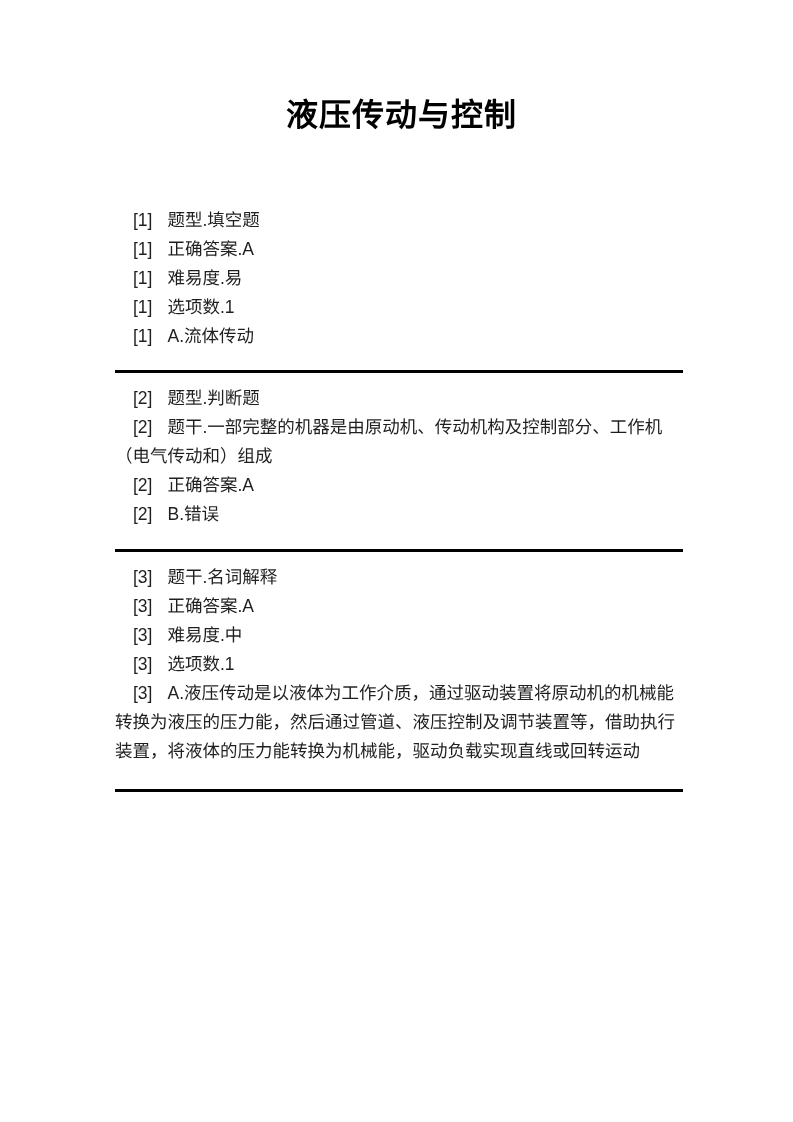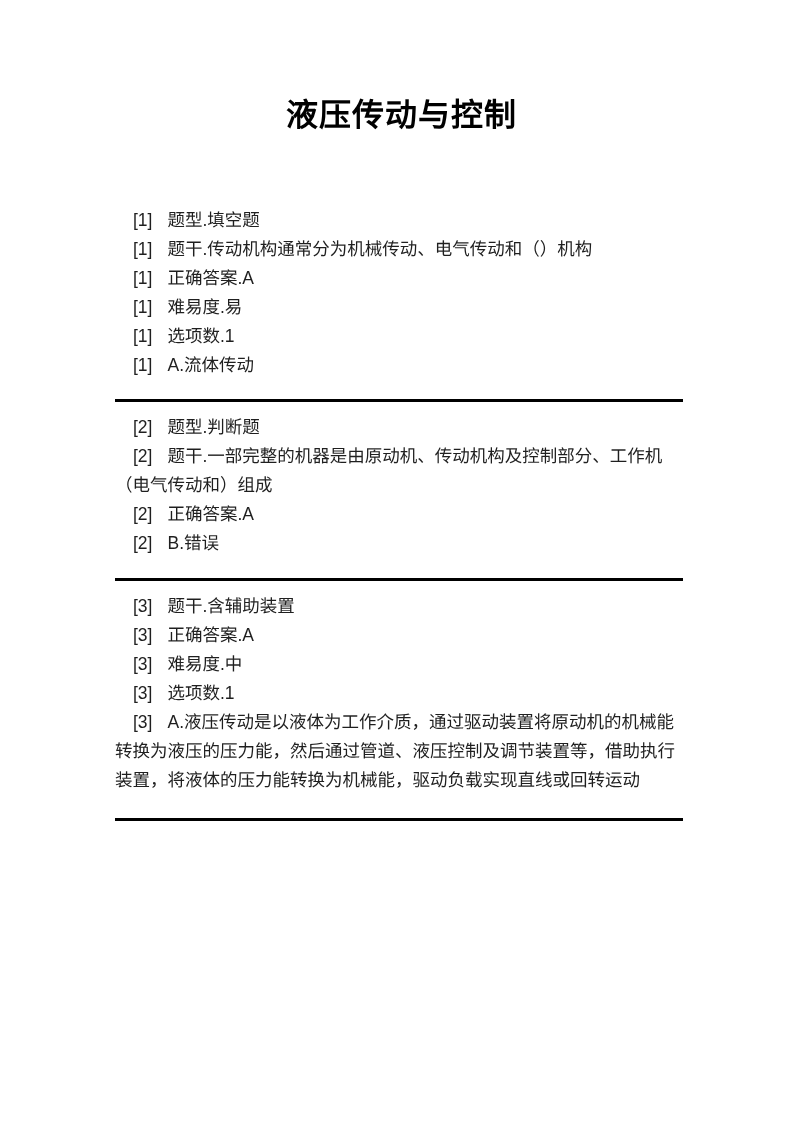--- a/index.html
+++ b/index.html
@@ -94,23 +94,20 @@
 
   <div class="doc-title">液压传动与控制</div>
 
   <div class="content">
 
     <div class="qblock">
       <div class="qline">
         <span class="tag">[1]</span><span class="gap"></span><span class="body">题型.填空题</span>
       </div>
       <div class="qline">
-        <span class="tag">[1]</span><span class="gap"></span><span class="body">题干.传动机构通常分为机械传动、电气传动和（）机构</span>
-      </div>
-      <div class="qline">
         <span class="tag">[1]</span><span class="gap"></span><span class="body">正确答案.A</span>
       </div>
       <div class="qline">
         <span class="tag">[1]</span><span class="gap"></span><span class="body">难易度.易</span>
       </div>
       <div class="qline">
         <span class="tag">[1]</span><span class="gap"></span><span class="body">选项数.1</span>
       </div>
       <div class="qline">
         <span class="tag">[1]</span><span class="gap"></span><span class="body">A.流体传动</span>
@@ -131,21 +128,21 @@
       </div>
       <div class="qline">
         <span class="tag">[2]</span><span class="gap"></span><span class="body">B.错误</span>
       </div>
     </div>
 
     <hr class="rule rule-2">
 
     <div class="qblock">
       <div class="qline">
-        <span class="tag">[3]</span><span class="gap"></span><span class="body">题干.含辅助装置</span>
+        <span class="tag">[3]</span><span class="gap"></span><span class="body">题干.名词解释</span>
       </div>
       <div class="qline">
         <span class="tag">[3]</span><span class="gap"></span><span class="body">正确答案.A</span>
       </div>
       <div class="qline">
         <span class="tag">[3]</span><span class="gap"></span><span class="body">难易度.中</span>
       </div>
       <div class="qline">
         <span class="tag">[3]</span><span class="gap"></span><span class="body">选项数.1</span>
       </div>

